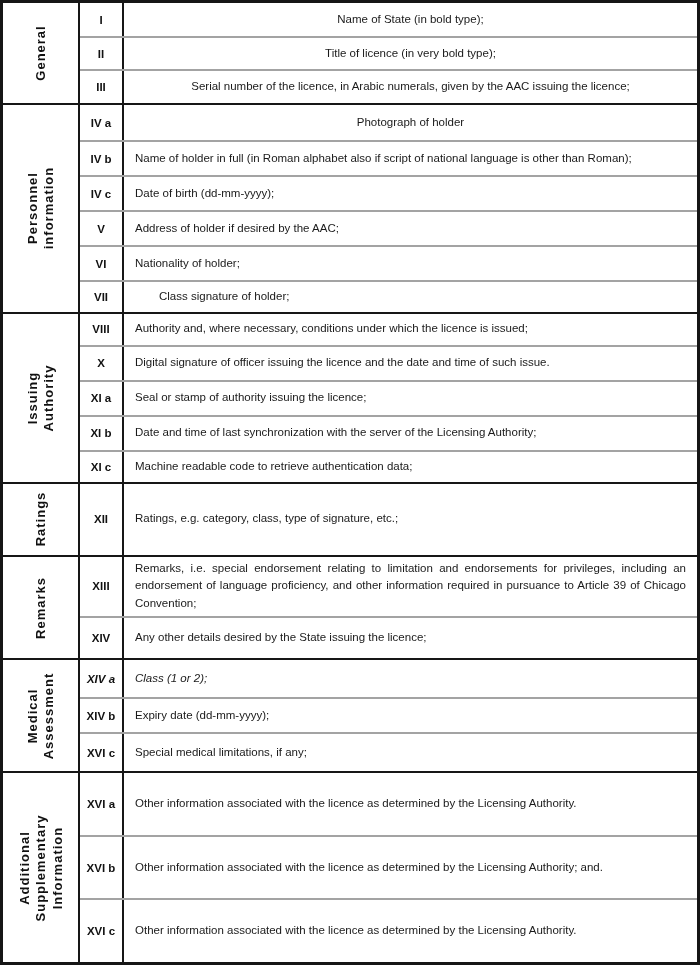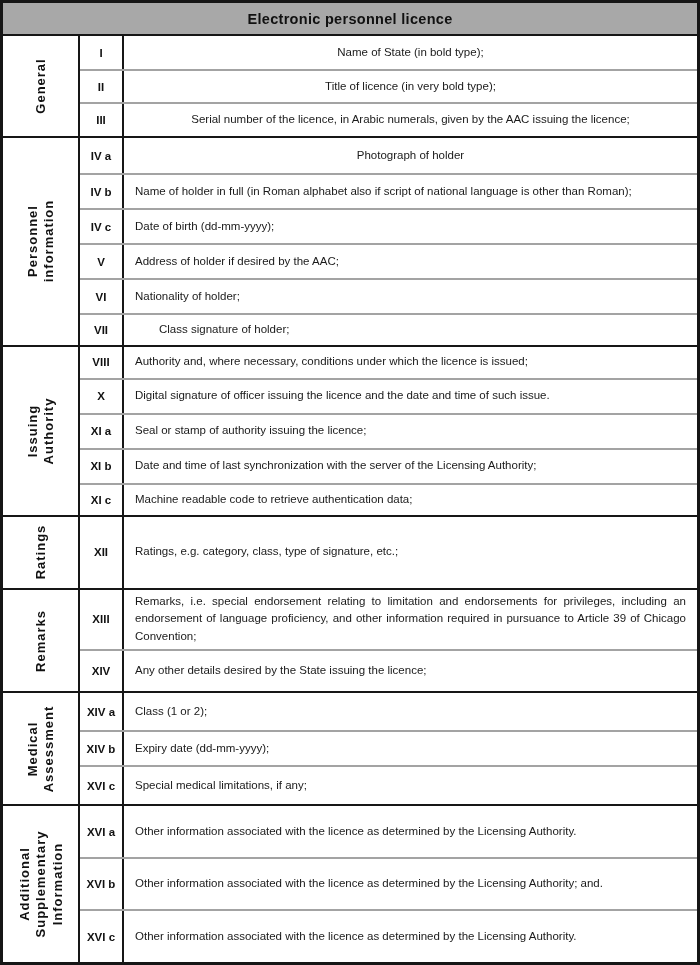--- a/index.html
+++ b/index.html
@@ -94,34 +94,31 @@
     font-size: 11.5px;
     line-height: 1.55;
   }
   .desc .txt { width: 100%; }
   .center .txt { text-align: center; }
   .justify .txt { text-align: justify; }
   
   .h25 { min-height: 25px; gap: 24px; } .h31 { min-height: 31px; }
   .h32 { min-height: 32px; } .h33 { min-height: 33px; }
   .h34 { min-height: 34px; } .h35 { min-height: 35px; }
-  .h36 { min-height: 36px; } .h37 { min-height: 37px; }
+  .h36 { min-height: 36px; } .h37 { min-height: 37px; font-style: italic; }
   .h39 { min-height: 39px; } .h42 { min-height: 42px; }
   .h46 { min-height: 46px; } .h59 { min-height: 59px; }
   .h71 { min-height: 71px; }
 </style>
 </head>
 <body>
 
 <div class="page">
   <div class="table">
 
-    <header class="thead">
-      <span class="title">Electronic personnel licence</span>
-    </header>
 
     <section class="section">
       <div class="label-cell">
         <span class="rot">General</span>
       </div>
       <div class="rows">
         <div class="row h33">
           <div class="code">I</div>
           <div class="desc center">
               <span class="txt">Name of State (in bold type);</span>

